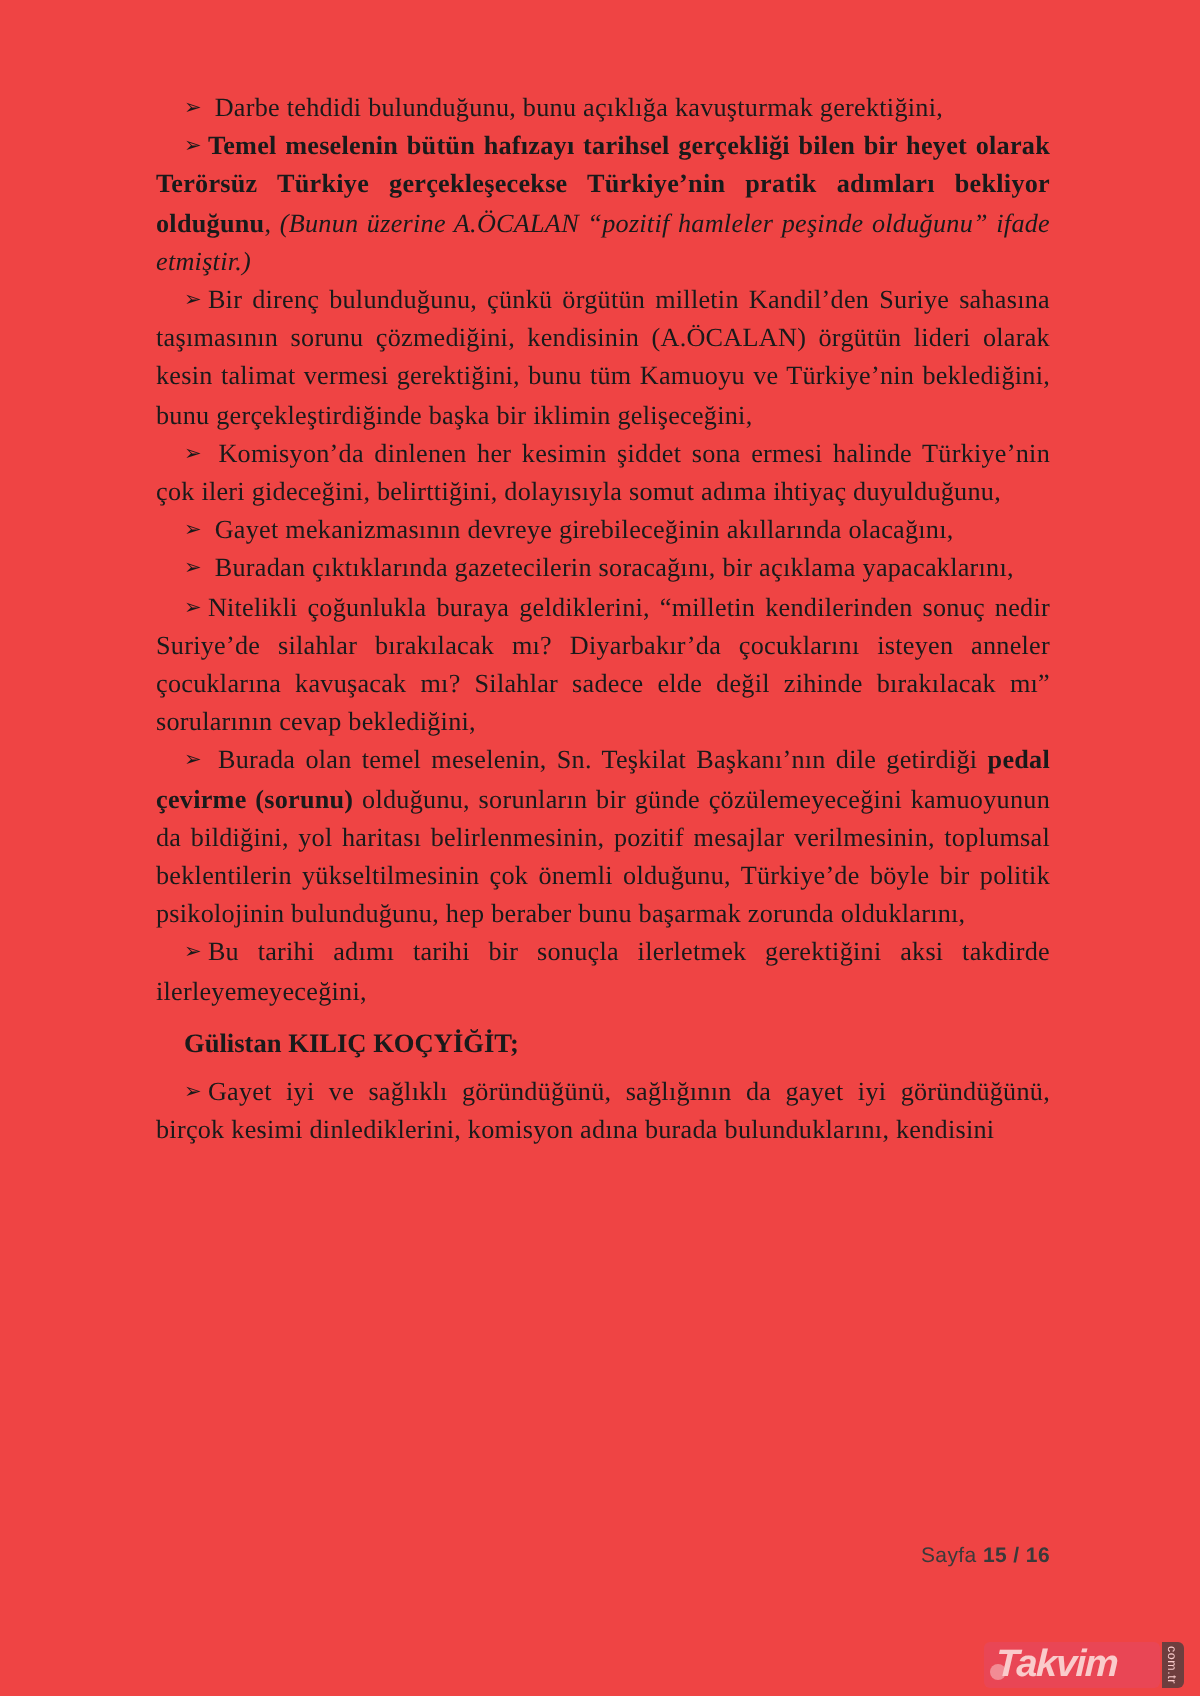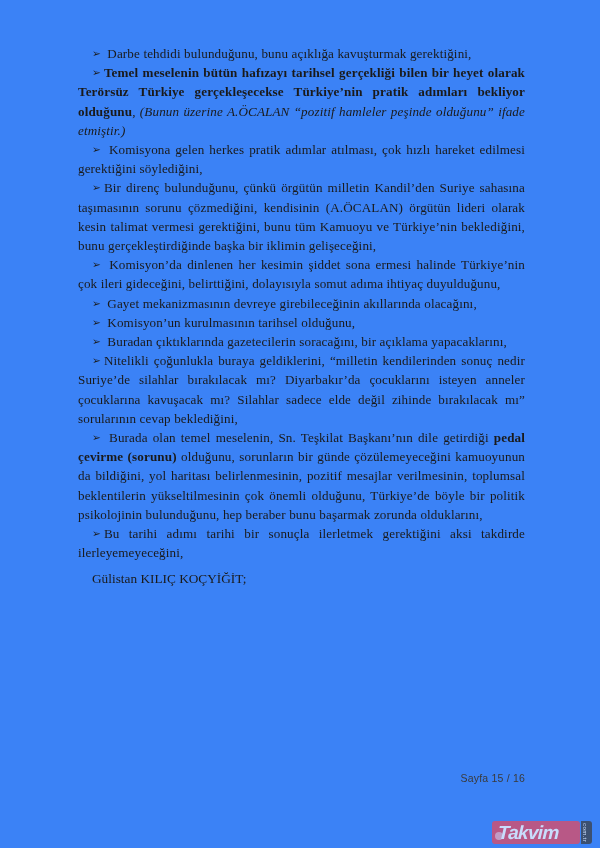--- a/index.html
+++ b/index.html
@@ -15,21 +15,21 @@
     position: relative;
     overflow: hidden;
   }
 
   .page {
     position: absolute;
     left: 0;
     top: 0;
     width: 600px;
     height: 848px;
-    background: #3b82f6;
+    background: #ef4444;
   }
 
   .content {
     position: absolute;
     left: 78px;
     top: 44px;
     width: 447px;
   }
 
   .para {
@@ -49,40 +49,40 @@
     position: relative;
     top: -1px;
     padding-right: 3px;
   }
 
   .b { font-weight: bold; }
   .i { font-style: italic; }
 
   .heading {
     font-size: 13.3px;
-    font-weight: normal;
+    font-weight: bold;
     line-height: 19.2px;
     text-indent: 14px;
     margin: 0;
     padding-top: 7px;
     padding-bottom: 5px;
   }
 
   .footer {
     position: absolute;
     left: 78px;
     top: 772px;
     width: 447px;
     text-align: right;
     font-family: "Liberation Sans", sans-serif;
     font-size: 10.5px;
     color: #3a3a3a;
     letter-spacing: 0.2px;
   }
-  .footer .pg-num { font-weight: normal; }
+  .footer .pg-num { font-weight: bold; }
 
   
   .watermark {
     position: absolute;
     left: 492px;
     top: 821px;
     width: 100px;
     height: 23px;
     opacity: 0.72;
   }
@@ -153,45 +153,37 @@
 
     <p class="para">
       <span class="bullet">➢</span>
       <span>Darbe tehdidi bulunduğunu, bunu açıklığa kavuşturmak gerektiğini,</span>
     </p>
 
     <p class="para">
       <span class="bullet b">➢</span><span class="b">Temel meselenin bütün hafızayı tarihsel gerçekliği bilen bir heyet olarak Terörsüz Türkiye gerçekleşecekse Türkiye’nin pratik adımları bekliyor olduğunu</span><span>, </span><span class="i">(Bunun üzerine A.ÖCALAN “pozitif hamleler peşinde olduğunu” ifade etmiştir.)</span>
     </p>
 
-    <p class="para">
-      <span class="bullet">➢</span>
-      <span>Komisyona gelen herkes pratik adımlar atılması, çok hızlı hareket edilmesi gerektiğini söylediğini,</span>
-    </p>
 
     <p class="para">
       <span class="bullet">➢</span><span>Bir direnç bulunduğunu, çünkü örgütün milletin Kandil’den Suriye sahasına taşımasının sorunu çözmediğini, kendisinin (A.ÖCALAN) örgütün lideri olarak kesin talimat vermesi gerektiğini, bunu tüm Kamuoyu ve Türkiye’nin beklediğini, bunu gerçekleştirdiğinde başka bir iklimin gelişeceğini,</span>
     </p>
 
     <p class="para">
       <span class="bullet">➢</span>
       <span>Komisyon’da dinlenen her kesimin şiddet sona ermesi halinde Türkiye’nin çok ileri gideceğini, belirttiğini, dolayısıyla somut adıma ihtiyaç duyulduğunu,</span>
     </p>
 
     <p class="para">
       <span class="bullet">➢</span>
       <span>Gayet mekanizmasının devreye girebileceğinin akıllarında olacağını,</span>
     </p>
 
 
 
-    <p class="para">
-      <span class="bullet">➢</span>
-      <span>Komisyon’un kurulmasının tarihsel olduğunu,</span>
-    </p>
 
     <p class="para">
       <span class="bullet">➢</span>
       <span>Buradan çıktıklarında gazetecilerin soracağını, bir açıklama yapacaklarını,</span>
     </p>
 
     <p class="para">
       <span class="bullet">➢</span><span>Nitelikli çoğunlukla buraya geldiklerini, “milletin kendilerinden sonuç nedir Suriye’de silahlar bırakılacak mı? Diyarbakır’da çocuklarını isteyen anneler çocuklarına kavuşacak mı? Silahlar sadece elde değil zihinde bırakılacak mı” sorularının cevap beklediğini,</span>
     </p>
 
@@ -200,20 +192,23 @@
       <span>Burada olan temel meselenin, Sn. Teşkilat Başkanı’nın dile getirdiği </span><span class="b">pedal çevirme (sorunu)</span><span> olduğunu, sorunların bir günde çözülemeyeceğini kamuoyunun da bildiğini, yol haritası belirlenmesinin, pozitif mesajlar verilmesinin, toplumsal beklentilerin yükseltilmesinin çok önemli olduğunu, Türkiye’de böyle bir politik psikolojinin bulunduğunu, hep beraber bunu başarmak zorunda olduklarını,</span>
     </p>
 
     <p class="para">
       <span class="bullet">➢</span><span>Bu tarihi adımı tarihi bir sonuçla ilerletmek gerektiğini aksi takdirde ilerleyemeyeceğini,</span>
     </p>
 
 
     <p class="heading">Gülistan KILIÇ KOÇYİĞİT;</p>
 
+    <p class="para">
+      <span class="bullet">➢</span><span>Gayet iyi ve sağlıklı göründüğünü, sağlığının da gayet iyi göründüğünü, birçok kesimi dinlediklerini, komisyon adına burada bulunduklarını, kendisini</span>
+    </p>
 
   </div>
 
   <div class="footer">
     <span>Sayfa</span>
     <span class="pg-num">15</span>
     <span class="pg-num">/</span>
     <span class="pg-num">16</span>
   </div>
 

